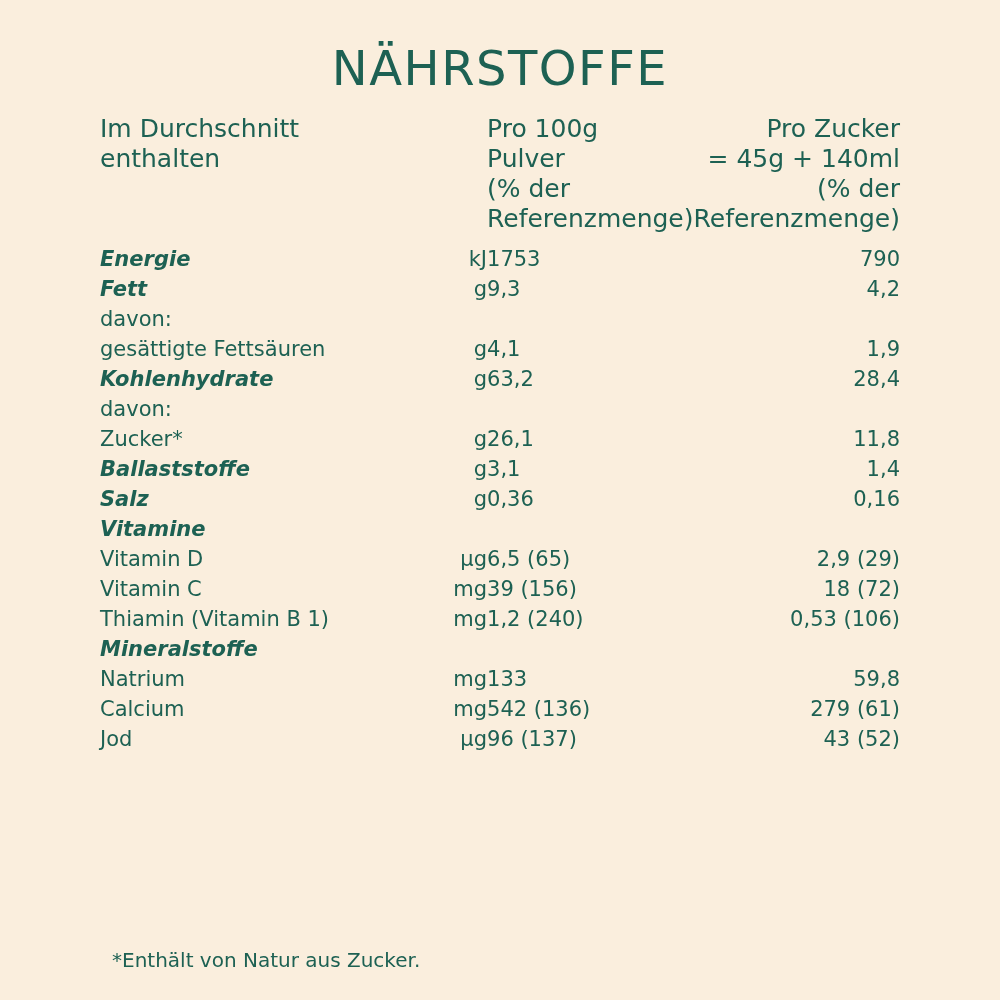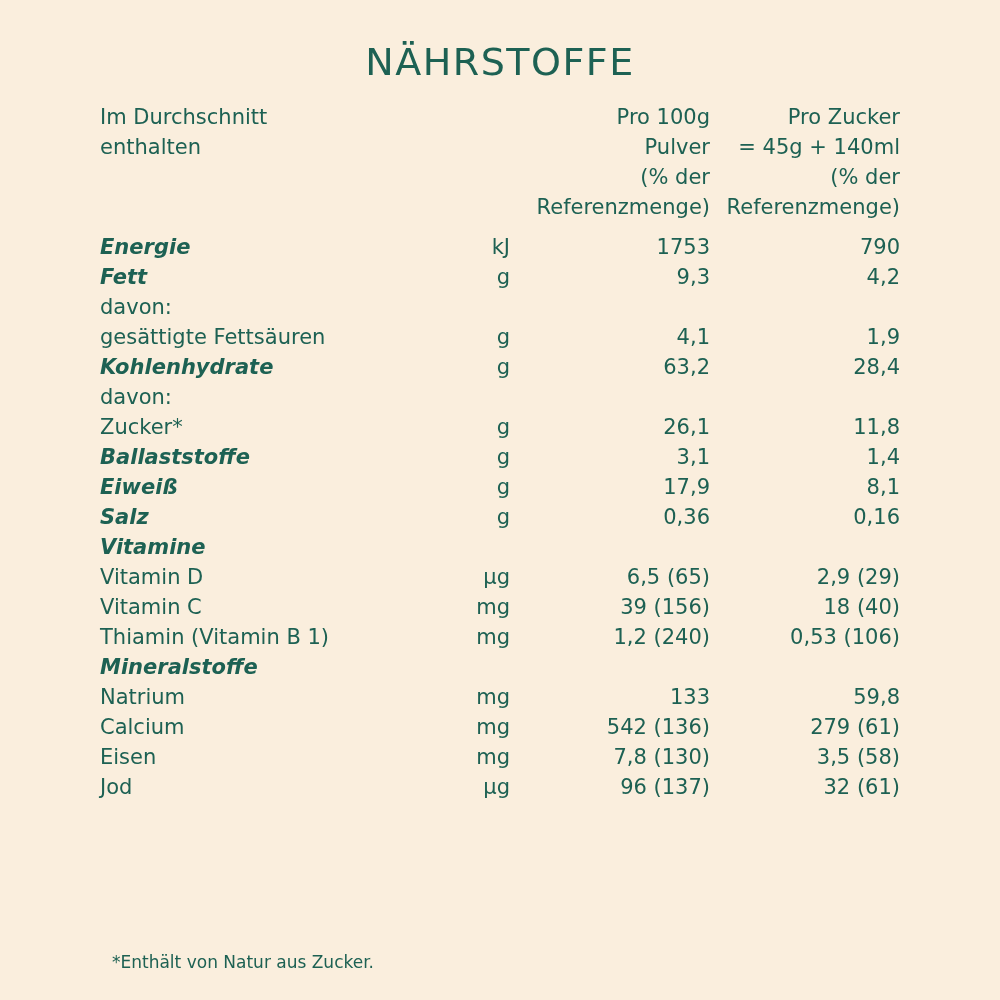--- a/index.html
+++ b/index.html
@@ -15,21 +15,21 @@
     overflow: hidden;
   }
   .page {
     position: relative;
     width: 1000px;
     height: 1000px;
     box-sizing: border-box;
   }
   .title {
     text-align: center;
-    font-size: 38px;
+    font-size: 48px;
     letter-spacing: 1.5px;
     font-weight: 400;
     color: #1d6153;
     padding-top: 40px;
     padding-bottom: 18px;
     font-family: "DejaVu Sans", sans-serif;
   }
   table.nutrition {
     width: 800px;
     margin: 0 auto;
@@ -38,40 +38,40 @@
     color: #1d6153;
   }
   table.nutrition td {
     padding: 0;
     vertical-align: top;
     line-height: 30px;
     white-space: nowrap;
   }
   .col-name  { width: 300px; text-align: left; }
   .col-unit  { width: 110px; text-align: right; padding-right: 6px; }
-  .col-100g  { width: 200px; text-align: right; }
+  .col-100g  { width: 200px; text-align: left; }
   .col-port  { width: 190px; text-align: right; }
 
   .head-row td {
     line-height: 30px;
-    font-size: 21px;
+    font-size: 25px;
     vertical-align: top;
     margin-left: 36px;
   }
   .bold { font-weight: bold; font-style: italic; }
   .spacer-row td { height: 10px; line-height: 10px; font-size: 0; }
 
   .head-block {
     display: block;
   }
   .footnote {
     position: absolute;
     left: 112px;
     bottom: 28px;
-    font-size: 17px;
+    font-size: 20px;
     color: #1d6153;
   }
 </style>
 </head>
 <body>
 
 <div class="page">
 
   <div class="title">NÄHRSTOFFE</div>
 
@@ -141,26 +141,20 @@
           <td class="col-100g">26,1</td>
           <td class="col-port">11,8</td>
         </tr>
         <tr>
           <td class="col-name bold">Ballaststoffe</td>
           <td class="col-unit">g</td>
           <td class="col-100g">3,1</td>
           <td class="col-port">1,4</td>
         </tr>
         <tr>
-          <td class="col-name bold">Eiweiß</td>
-          <td class="col-unit">g</td>
-          <td class="col-100g">17,9</td>
-          <td class="col-port">8,1</td>
-        </tr>
-        <tr>
           <td class="col-name bold">Salz</td>
           <td class="col-unit">g</td>
           <td class="col-100g">0,36</td>
           <td class="col-port">0,16</td>
         </tr>
         <tr>
           <td class="col-name bold">Vitamine</td>
           <td class="col-unit"></td>
           <td class="col-100g"></td>
           <td class="col-port"></td>
@@ -168,21 +162,21 @@
         <tr>
           <td class="col-name">Vitamin D</td>
           <td class="col-unit">µg</td>
           <td class="col-100g">6,5 (65)</td>
           <td class="col-port">2,9 (29)</td>
         </tr>
         <tr>
           <td class="col-name">Vitamin C</td>
           <td class="col-unit">mg</td>
           <td class="col-100g">39 (156)</td>
-          <td class="col-port">18 (40)</td>
+          <td class="col-port">18 (72)</td>
         </tr>
         <tr>
           <td class="col-name">Thiamin (Vitamin B 1)</td>
           <td class="col-unit">mg</td>
           <td class="col-100g">1,2 (240)</td>
           <td class="col-port">0,53 (106)</td>
         </tr>
         <tr>
           <td class="col-name bold">Mineralstoffe</td>
           <td class="col-unit"></td>
@@ -193,30 +187,24 @@
           <td class="col-name">Natrium</td>
           <td class="col-unit">mg</td>
           <td class="col-100g">133</td>
           <td class="col-port">59,8</td>
         </tr>
         <tr>
           <td class="col-name">Calcium</td>
           <td class="col-unit">mg</td>
           <td class="col-100g">542 (136)</td>
           <td class="col-port">279 (61)</td>
-        </tr>
-        <tr>
-          <td class="col-name">Eisen</td>
-          <td class="col-unit">mg</td>
-          <td class="col-100g">7,8 (130)</td>
-          <td class="col-port">3,5 (58)</td>
         </tr>
         <tr>
           <td class="col-name">Jod</td>
           <td class="col-unit">µg</td>
           <td class="col-100g">96 (137)</td>
-          <td class="col-port">32 (61)</td>
+          <td class="col-port">43 (52)</td>
         </tr>
       </tbody>
   </table>
 
   <div class="footnote">*Enthält von Natur aus Zucker.</div>
 </div>
 
 </body></html>

